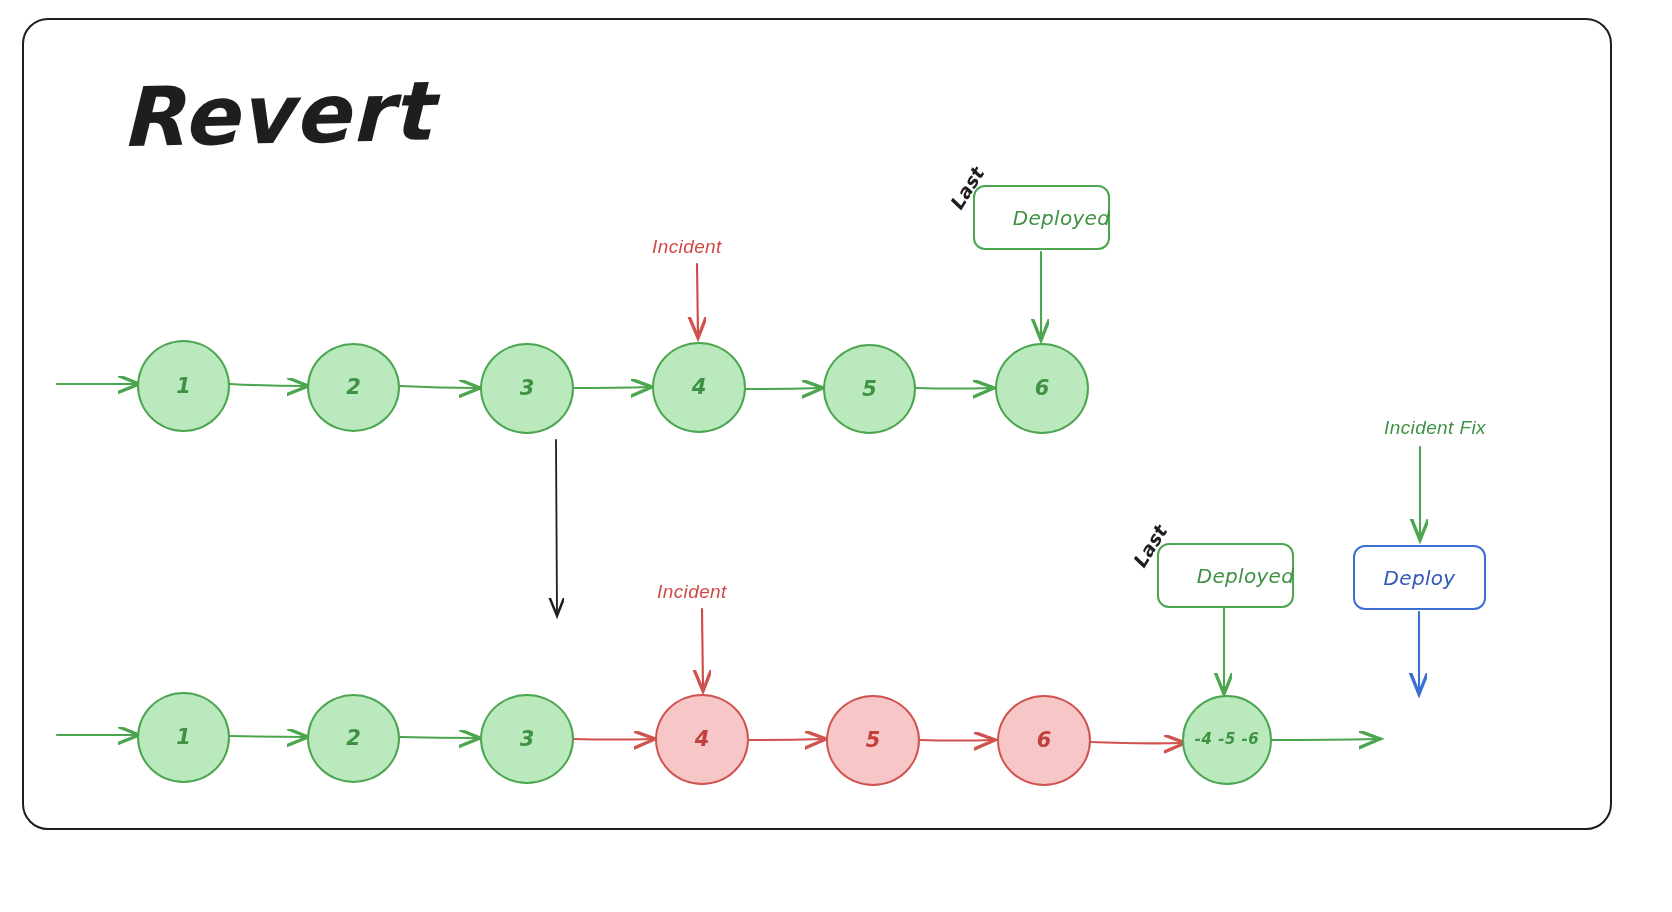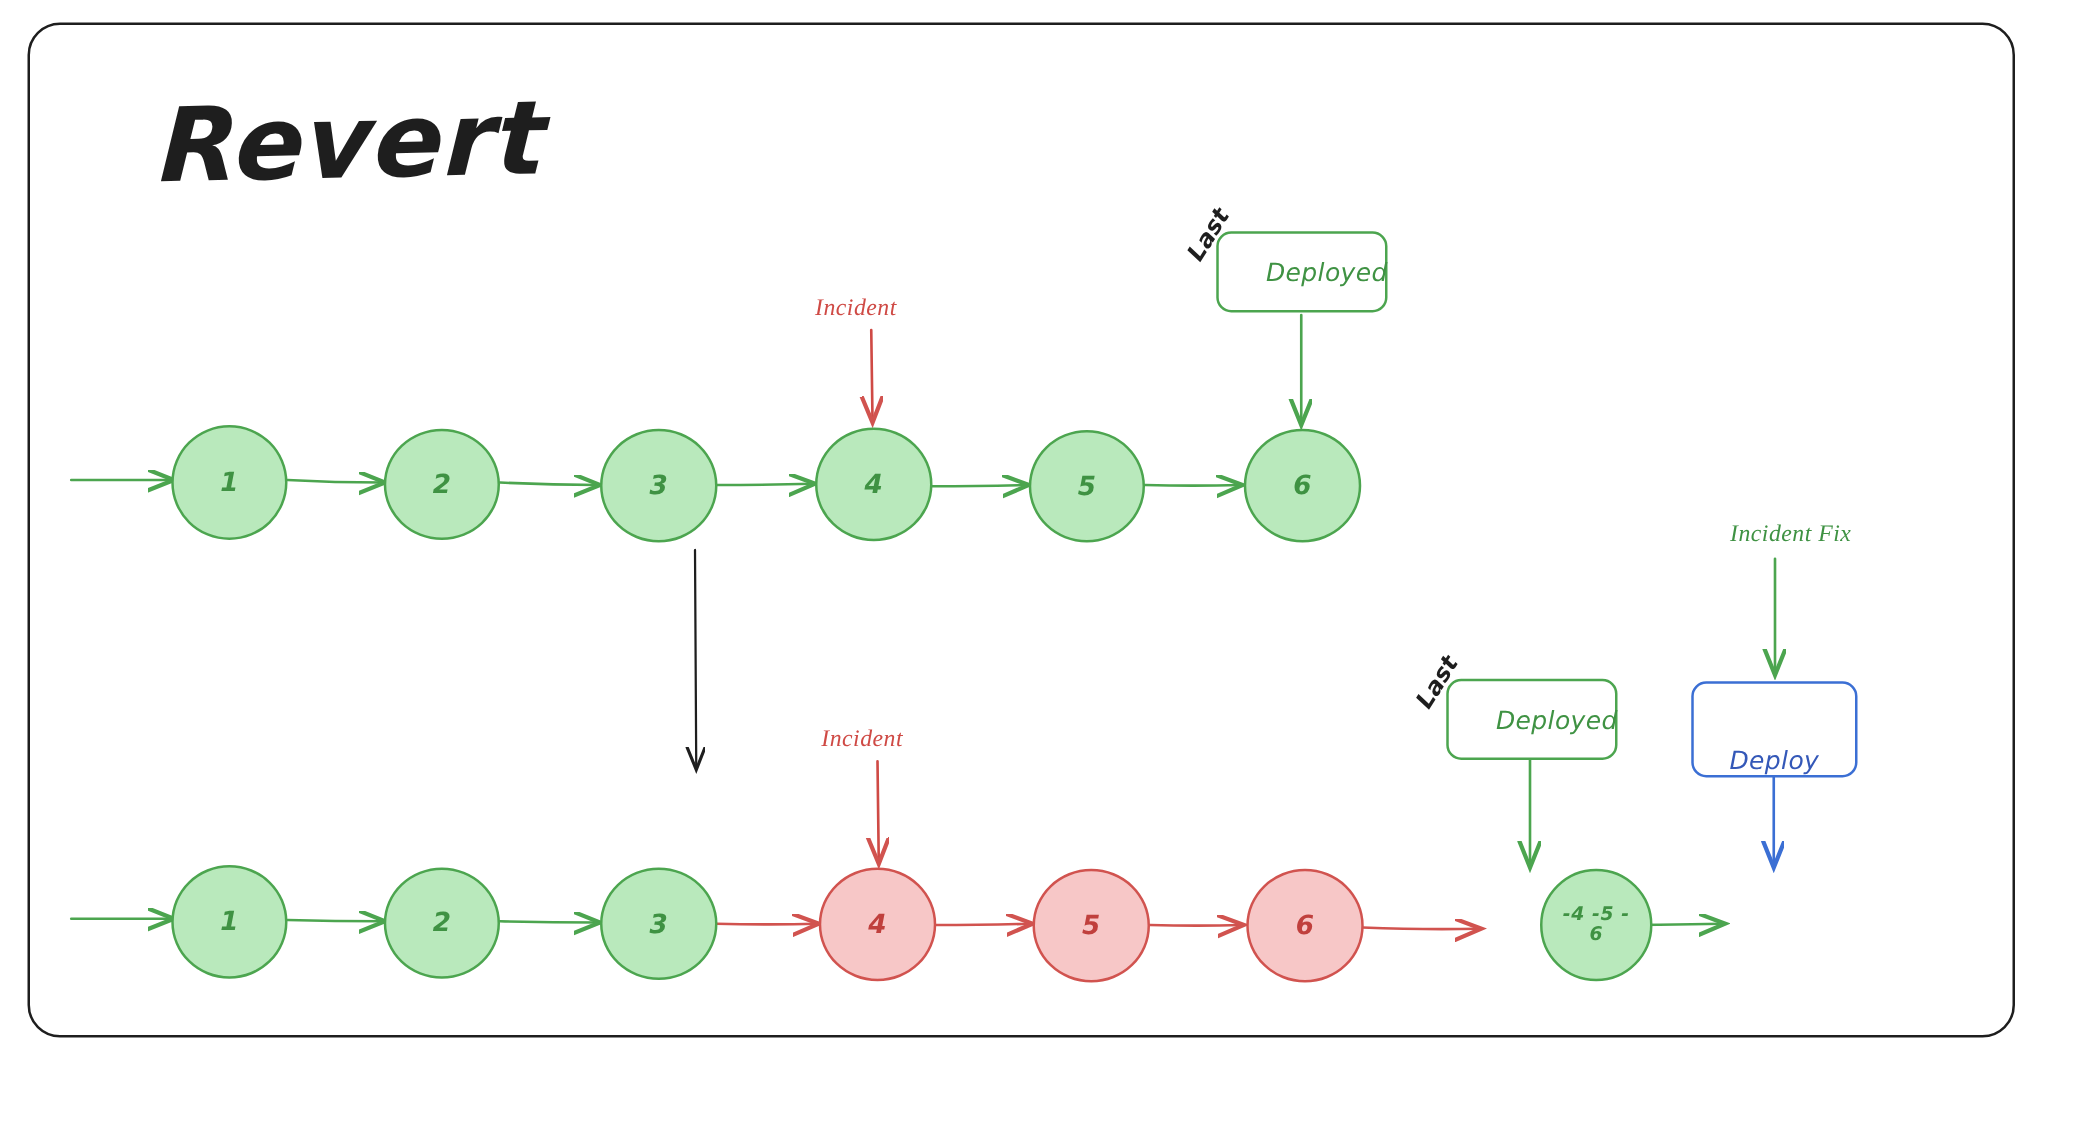--- a/index.html
+++ b/index.html
@@ -91,21 +91,21 @@
     font-style: italic;
     font-size: 19px;
     font-weight: 600;
     color: #1e1e1e;
     white-space: nowrap;
     user-select: none;
   }
   
   .text-label {
     position: absolute;
-    font-family: Liberation Serif, serif;
+    font-family: Liberation Sans, sans-serif;
     font-style: italic;
     font-size: 19px;
     font-weight: 500;
     letter-spacing: 0.4px;
     white-space: nowrap;
     user-select: none;
   }
   .text-label.red   { color: #cf4a45; }
   .text-label.green { color: #3f9243; }
 
@@ -212,31 +212,31 @@
   </div>
   <div class="node red" style="left:655px; top:694px; width:94px; height:91px;">
     <span class="num">4</span>
   </div>
   <div class="node red" style="left:826px; top:695px; width:94px; height:91px;">
     <span class="num">5</span>
   </div>
   <div class="node red" style="left:997px; top:695px; width:94px; height:91px;">
     <span class="num">6</span>
   </div>
-  <div class="node green" style="left:1232px; top:695px; width:90px; height:90px; flex-direction:column;">
+  <div class="node green" style="left:1182px; top:695px; width:90px; height:90px; flex-direction:row;">
     <span class="small">-4  -5  -</span>
     <span class="small">6</span>
   </div>
 
   <div class="text-label red" style="left:657px; top:581px;">Incident</div>
 
   <div class="card green" style="left:1157px; top:543px; width:137px; height:65px;">
     <span>Deployed</span>
   </div>
   <div class="edge-label" style="left:1138px; top:554px; transform: rotate(-58deg); transform-origin: left center;">Last</div>
 
   <div class="text-label green" style="left:1360px; top:417px;margin-left:24px;">Incident Fix</div>
 
-  <div class="card blue" style="left:1353px; top:545px; width:133px; height:77px;align-items:flex-end;">
+  <div class="card blue" style="left:1353px; top:545px; width:133px; height:65px;">
     <span>Deploy</span>
   </div>
 
 </div>
 
 </body></html>

